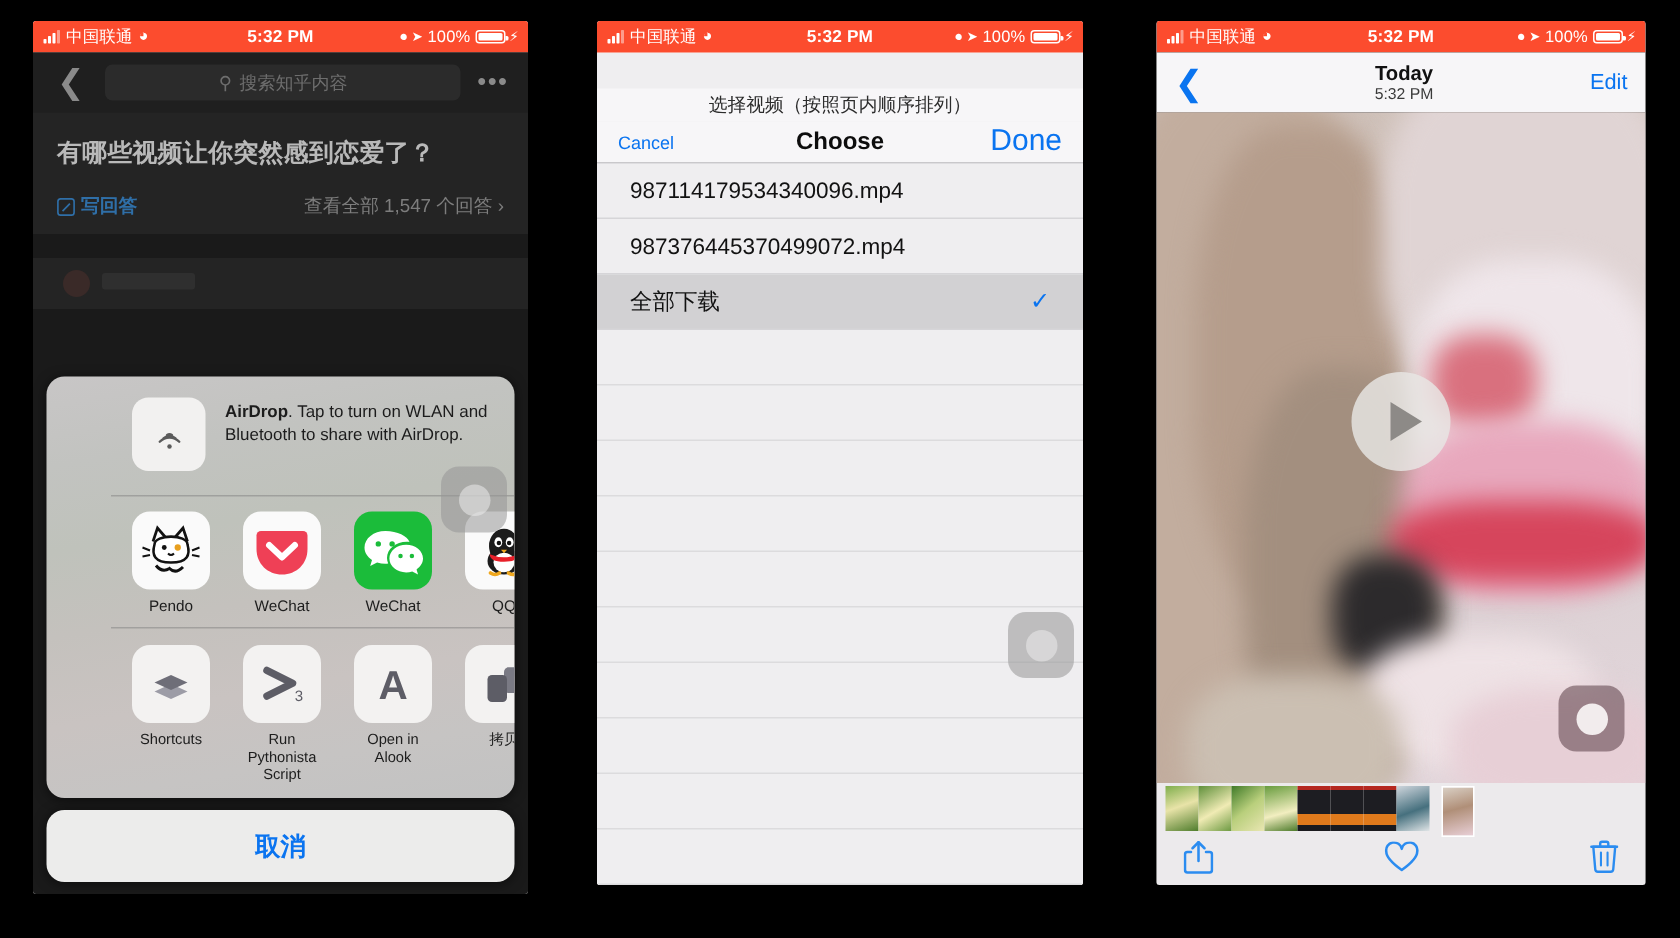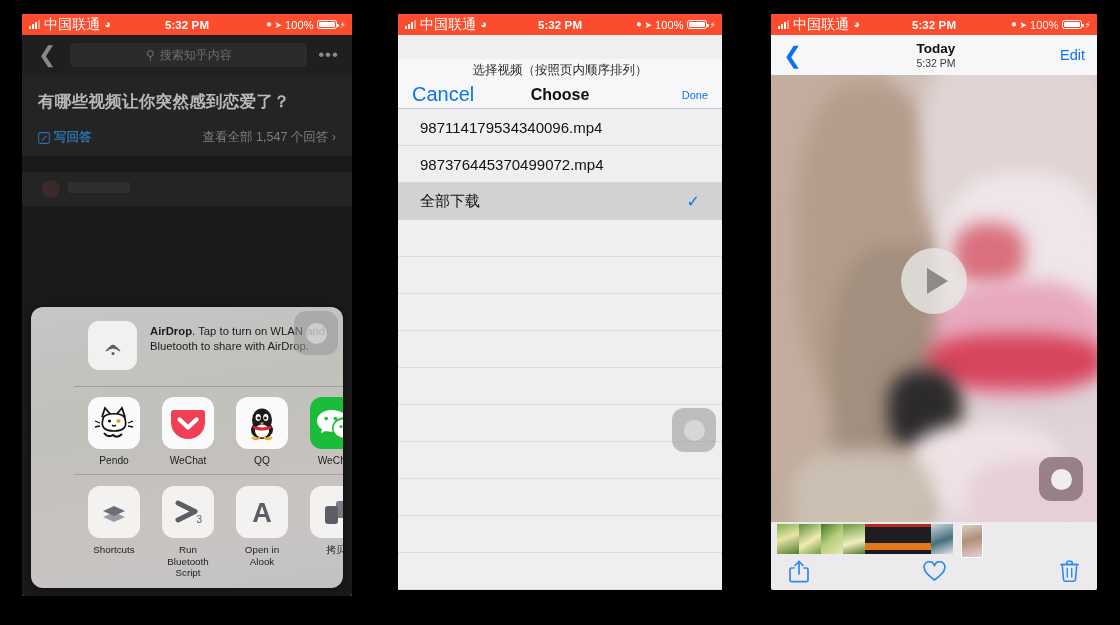--- a/index.html
+++ b/index.html
@@ -37,21 +37,21 @@
   .sb-right {
     margin-left:auto; display:flex; align-items:center; gap:3px;
     padding-right:6px; font-size:11px; z-index:2;
   }
   .sig { display:flex; align-items:flex-end; gap:1px; height:9px; }
   .sig i { display:block; width:2px; background:#fff; border-radius:.5px; }
   .sig i:nth-child(1){height:3px}
   .sig i:nth-child(2){height:5px}
   .sig i:nth-child(3){height:7px}
   .sig i:nth-child(4){height:9px; background:rgba(255,255,255,.45)}
-  .carrier { font-size:14px; font-weight:500; }
+  .carrier { font-size:11px; font-weight:500; }
   .wifi-ic { font-size:11px; line-height:1; }
   .batt {
     width:20px; height:9px; border:1px solid #fff; border-radius:2.5px;
     position:relative; display:flex; align-items:center; padding:1px;
   }
   .batt::after{
     content:''; position:absolute; right:-3px; top:2.5px;
     width:1.5px; height:3.5px; background:#fff; border-radius:0 1px 1px 0;
   }
   .batt i { display:block; height:100%; width:100%; background:#fff; border-radius:1px; }
@@ -158,26 +158,26 @@
   #phone2 .body { width:100%; height:555px; background:#efeef0; display:flex; flex-direction:column;}
   .ch-subtitle {
     height:27px; background:#f7f6f8; display:flex; align-items:center;
     justify-content:center; font-size:12.5px; color:#2c2c2c;margin-top:24px;
   }
   .ch-bar {
     height:34px; background:#f7f6f8; display:flex; align-items:center;
     padding:0 14px; position:relative;
     border-bottom:1px solid #c9c8cb;
   }
-  .ch-cancel { color:#0a74f0; font-size:20px; }
+  .ch-cancel { color:#0a74f0; font-size:12px; }
   .ch-title {
     position:absolute; left:0; right:0; text-align:center;
     font-size:16px; font-weight:700; color:#0d0d0d; pointer-events:none;
   }
-  .ch-done { color:#0a74f0; font-size:11px; margin-left:auto; font-weight:400;}
+  .ch-done { color:#0a74f0; font-size:20px; margin-left:auto; font-weight:400;}
   .ch-list { flex:1; background:#efeef0; }
   .ch-row {
     height:37px; display:flex; align-items:center; padding:0 22px;
     border-bottom:1px solid #d6d5d8; font-size:15px; color:#121212;
   }
   .ch-row.sel { background:#d2d1d3; }
   .ch-check { margin-left:auto; color:#0a74f0; font-size:16px; font-weight:700; }
   .ch-row.empty { border-bottom:1px solid #dcdbdd; }
 
   
@@ -330,52 +330,52 @@
               <div class="app-ic">
                 <svg width="46" height="46" viewBox="0 0 46 46">
                   <path d="M6 13 a3 3 0 0 1 3-3 h28 a3 3 0 0 1 3 3 v9 c0 10-7.5 17-17 17 S6 32 6 22 Z" fill="#ef4056"></path>
                   <path d="M14.5 19.5 L23 27.5 L31.5 19.5" fill="none" stroke="#fff" stroke-width="4.3" stroke-linecap="round" stroke-linejoin="round"></path>
                 </svg>
               </div>
               <div class="app-lab">WeChat</div>
             </div>
 
             <div class="app">
+              <div class="app-ic" style="background:#1bbc3a">
+                <svg width="46" height="46" viewBox="0 0 46 46">
+                  <path d="M18 10 C10 10 4 15 4 21 c0 3.4 2 6.4 5 8.3 l-1.2 4 4.6-2.3 c1.8.5 3.7.8 5.6.8 .6 0 1.2 0 1.8-.1 -.5-1.2-.8-2.4-.8-3.7 0-6 5.9-10.8 13.2-10.8 .6 0 1.2 0 1.8.1 C32.6 13.4 26 10 18 10 Z" fill="#fff"></path>
+                  <circle cx="13.2" cy="18.6" r="1.8" fill="#1bbc3a"></circle>
+                  <circle cx="22.4" cy="18.6" r="1.8" fill="#1bbc3a"></circle>
+                  <path d="M43 28.4 c0-5.1-5-9.2-11.2-9.2 -6.2 0-11.2 4.1-11.2 9.2 0 5.1 5 9.2 11.2 9.2 1.4 0 2.7-.2 4-.6 l3.9 2-1-3.4 C41.2 33.9 43 31.3 43 28.4 Z" fill="#fff"></path>
+                  <circle cx="28" cy="26.6" r="1.5" fill="#1bbc3a"></circle>
+                  <circle cx="35.6" cy="26.6" r="1.5" fill="#1bbc3a"></circle>
+                </svg>
+              </div>
+              <div class="app-lab">WeChat</div>
+            </div>
+
+            <div class="app">
               <div class="app-ic">
                 <svg width="46" height="46" viewBox="0 0 46 46">
                   <ellipse cx="23" cy="20" rx="10" ry="11.5" fill="#1b1b1b"></ellipse>
                   <ellipse cx="23" cy="30" rx="11" ry="9" fill="#1b1b1b"></ellipse>
                   <ellipse cx="23" cy="31" rx="7" ry="6.5" fill="#fff"></ellipse>
                   <ellipse cx="19.2" cy="17.5" rx="2.6" ry="3.4" fill="#fff"></ellipse>
                   <ellipse cx="26.8" cy="17.5" rx="2.6" ry="3.4" fill="#fff"></ellipse>
                   <circle cx="19.6" cy="18" r="1.5" fill="#111"></circle>
                   <circle cx="26.4" cy="18" r="1.5" fill="#111"></circle>
                   <path d="M21 22.5 h4 l-2 2.4 Z" fill="#f0a81e"></path>
                   <path d="M13.5 25.5 q9.5 4 19 0 q0 5-9.5 5 q-9.5 0-9.5-5 Z" fill="#e8202a"></path>
                   <path d="M14 38 q3 2 6 0 M26 38 q3 2 6 0" stroke="#f0a81e" stroke-width="2.4" fill="none" stroke-linecap="round"></path>
                 </svg>
               </div>
               <div class="app-lab">QQ</div>
             </div>
 
             <div class="app">
-              <div class="app-ic" style="background:#1bbc3a">
-                <svg width="46" height="46" viewBox="0 0 46 46">
-                  <path d="M18 10 C10 10 4 15 4 21 c0 3.4 2 6.4 5 8.3 l-1.2 4 4.6-2.3 c1.8.5 3.7.8 5.6.8 .6 0 1.2 0 1.8-.1 -.5-1.2-.8-2.4-.8-3.7 0-6 5.9-10.8 13.2-10.8 .6 0 1.2 0 1.8.1 C32.6 13.4 26 10 18 10 Z" fill="#fff"></path>
-                  <circle cx="13.2" cy="18.6" r="1.8" fill="#1bbc3a"></circle>
-                  <circle cx="22.4" cy="18.6" r="1.8" fill="#1bbc3a"></circle>
-                  <path d="M43 28.4 c0-5.1-5-9.2-11.2-9.2 -6.2 0-11.2 4.1-11.2 9.2 0 5.1 5 9.2 11.2 9.2 1.4 0 2.7-.2 4-.6 l3.9 2-1-3.4 C41.2 33.9 43 31.3 43 28.4 Z" fill="#fff"></path>
-                  <circle cx="28" cy="26.6" r="1.5" fill="#1bbc3a"></circle>
-                  <circle cx="35.6" cy="26.6" r="1.5" fill="#1bbc3a"></circle>
-                </svg>
-              </div>
-              <div class="app-lab">WeChat</div>
-            </div>
-
-            <div class="app">
               <div class="app-ic" style="background:#1bbc3a"></div>
               <div class="app-lab"></div>
             </div>
           </div>
 
           <div class="sheet-sep"></div>
 
           <div class="row-acts">
             <div class="act">
               <div class="act-ic">
@@ -387,21 +387,21 @@
               <div class="act-lab">Shortcuts</div>
             </div>
 
             <div class="act">
               <div class="act-ic">
                 <svg width="36" height="36" viewBox="0 0 36 36">
                   <path d="M8 9 L25 17.5 L8 26" fill="none" stroke="#5d5d66" stroke-width="5" stroke-linecap="round" stroke-linejoin="round"></path>
                   <text x="26.5" y="29" font-family="Liberation Sans, sans-serif" font-size="10" fill="#5d5d66">3</text>
                 </svg>
               </div>
-              <div class="act-lab">Run Bluetooth Script</div>
+              <div class="act-lab">Run Pythonista Script</div>
             </div>
 
             <div class="act">
               <div class="act-ic">
                 <svg width="34" height="34" viewBox="0 0 34 34">
                   <text x="17" y="27" text-anchor="middle" font-family="Liberation Sans, sans-serif" font-size="27" font-weight="700" fill="#5d5d66">A</text>
                 </svg>
               </div>
               <div class="act-lab">Open in Alook</div>
             </div>
@@ -417,20 +417,21 @@
               <div class="act-lab">拷贝</div>
             </div>
 
             <div class="act">
               <div class="act-ic"></div>
               <div class="act-lab">加</div>
             </div>
           </div>
         </div>
 
+        <div class="sheet-cancel">取消</div>
       </div>
 
       <div class="assist" id="assist1"></div>
     </div>
   </div>
 
   <div class="phone" id="phone2">
     <div class="statusbar">
       <div class="sb-left">
         <span class="sig">

